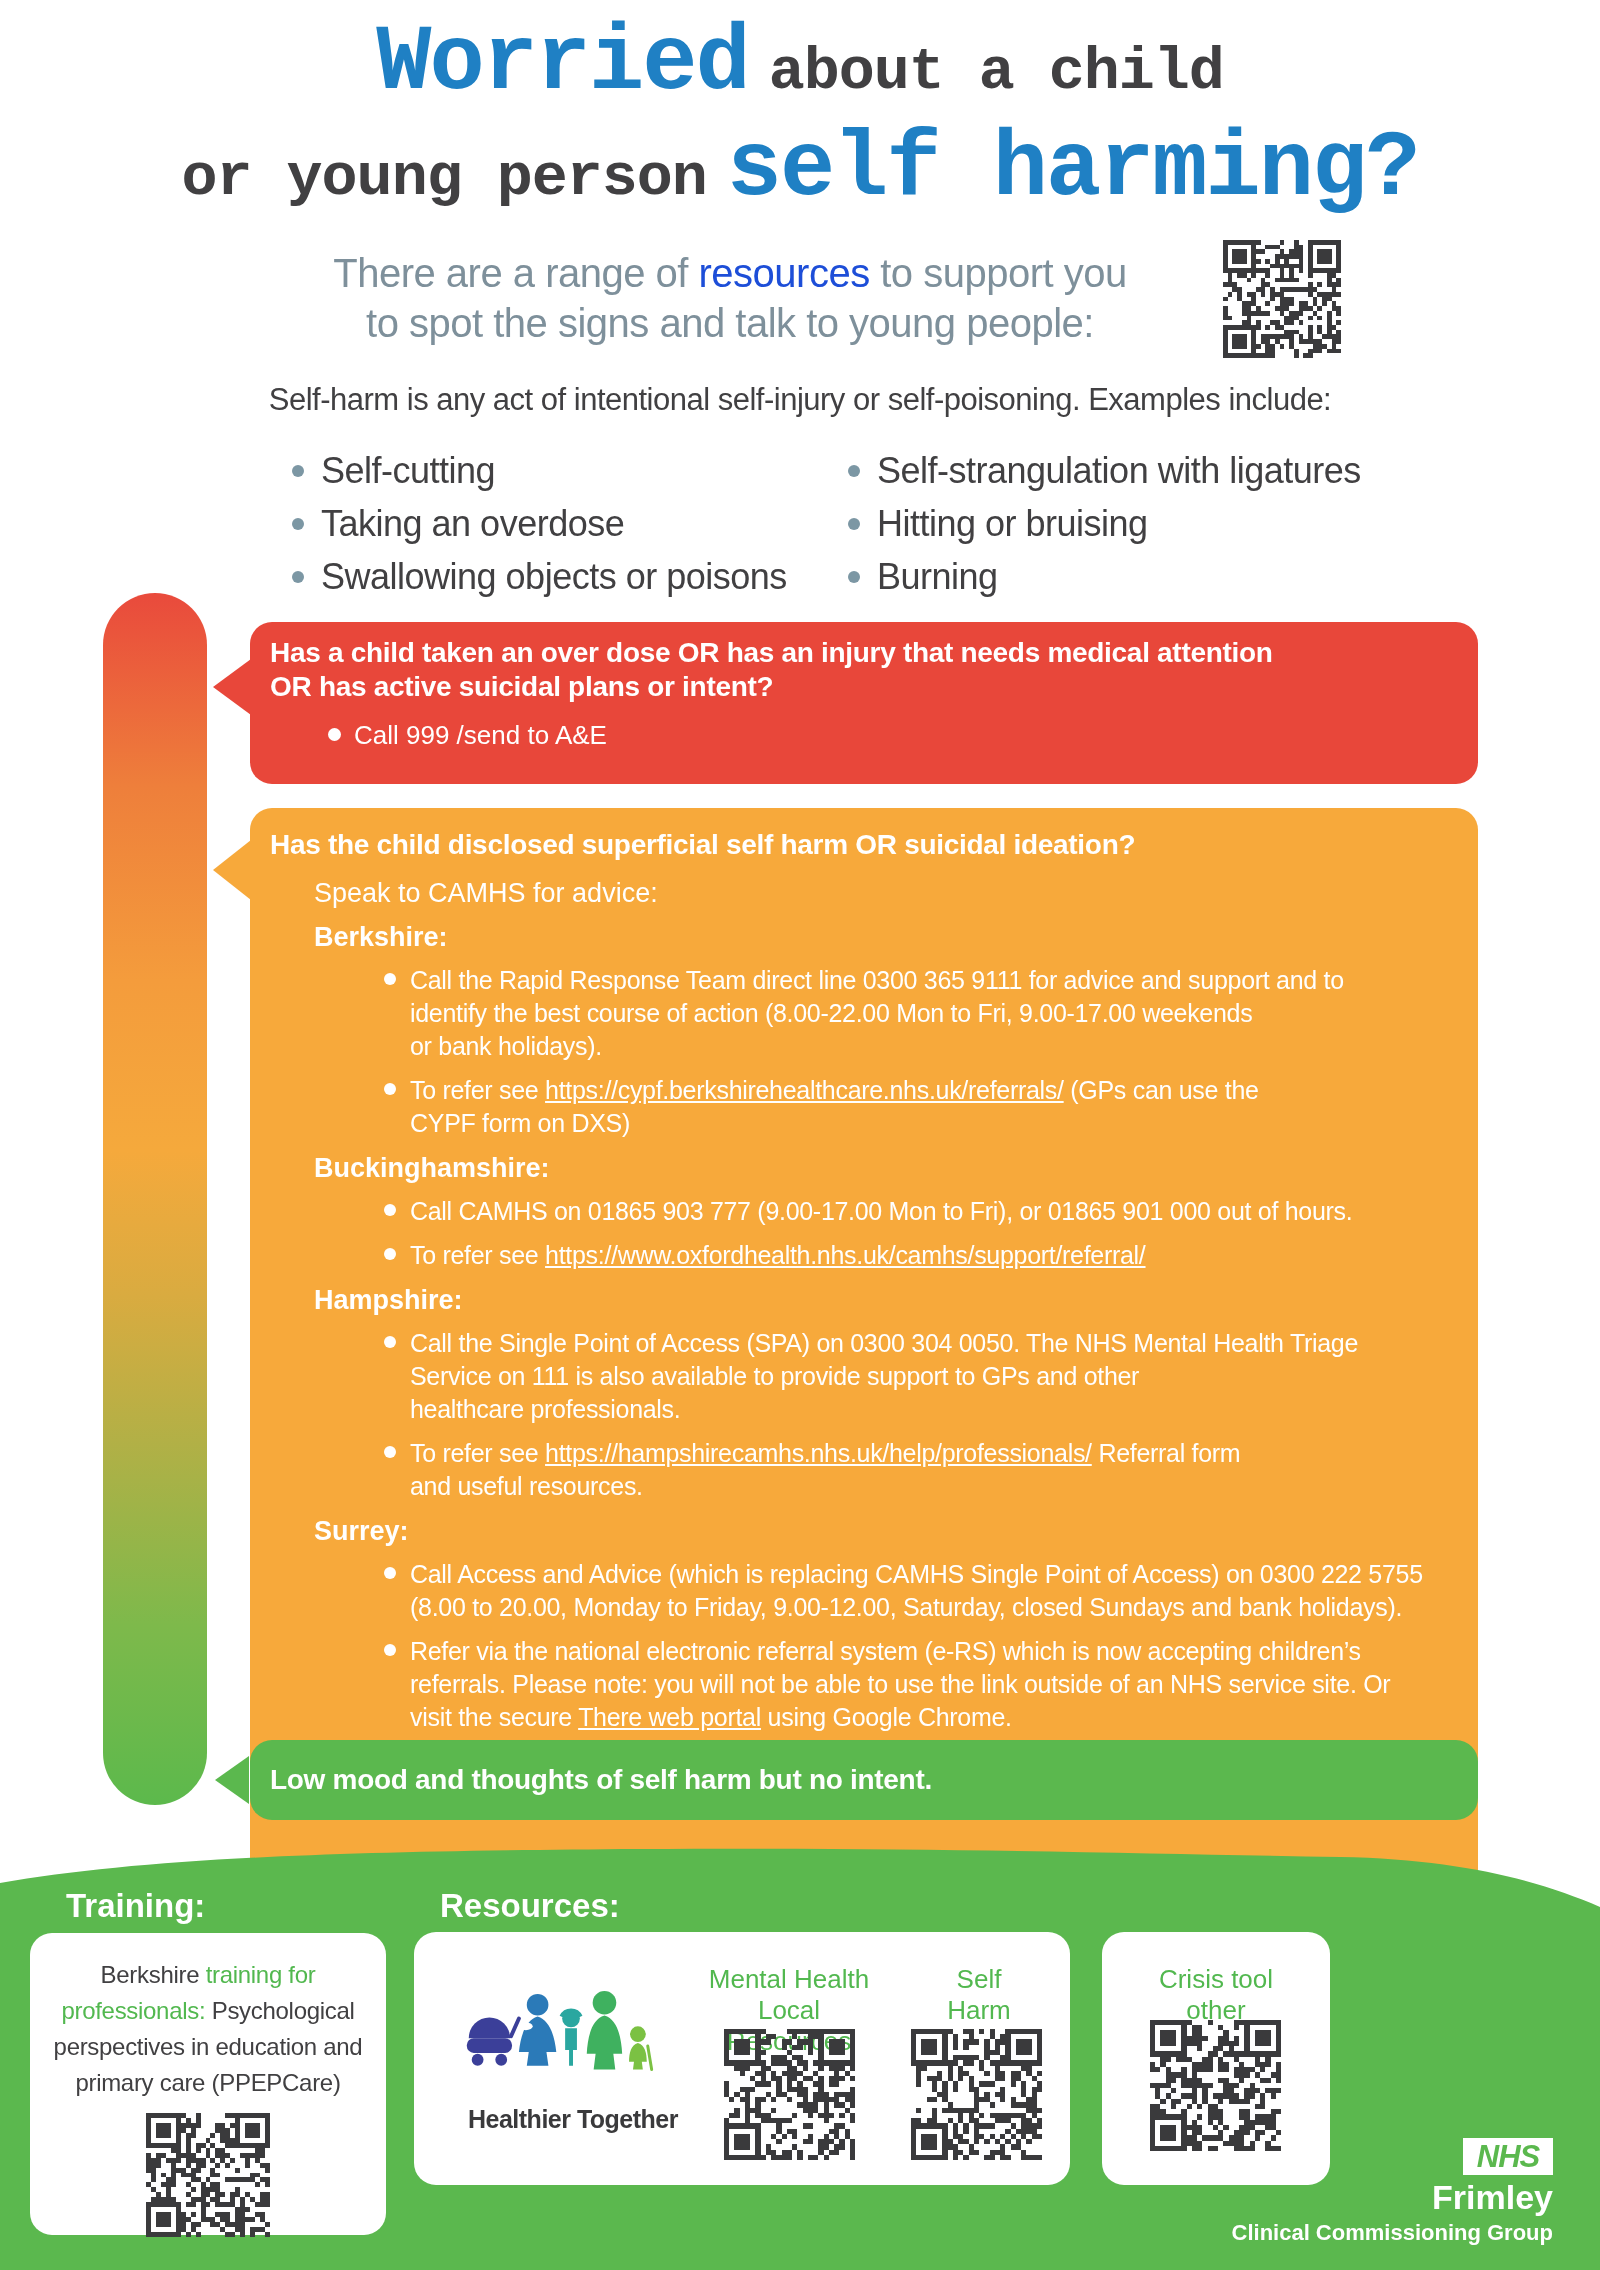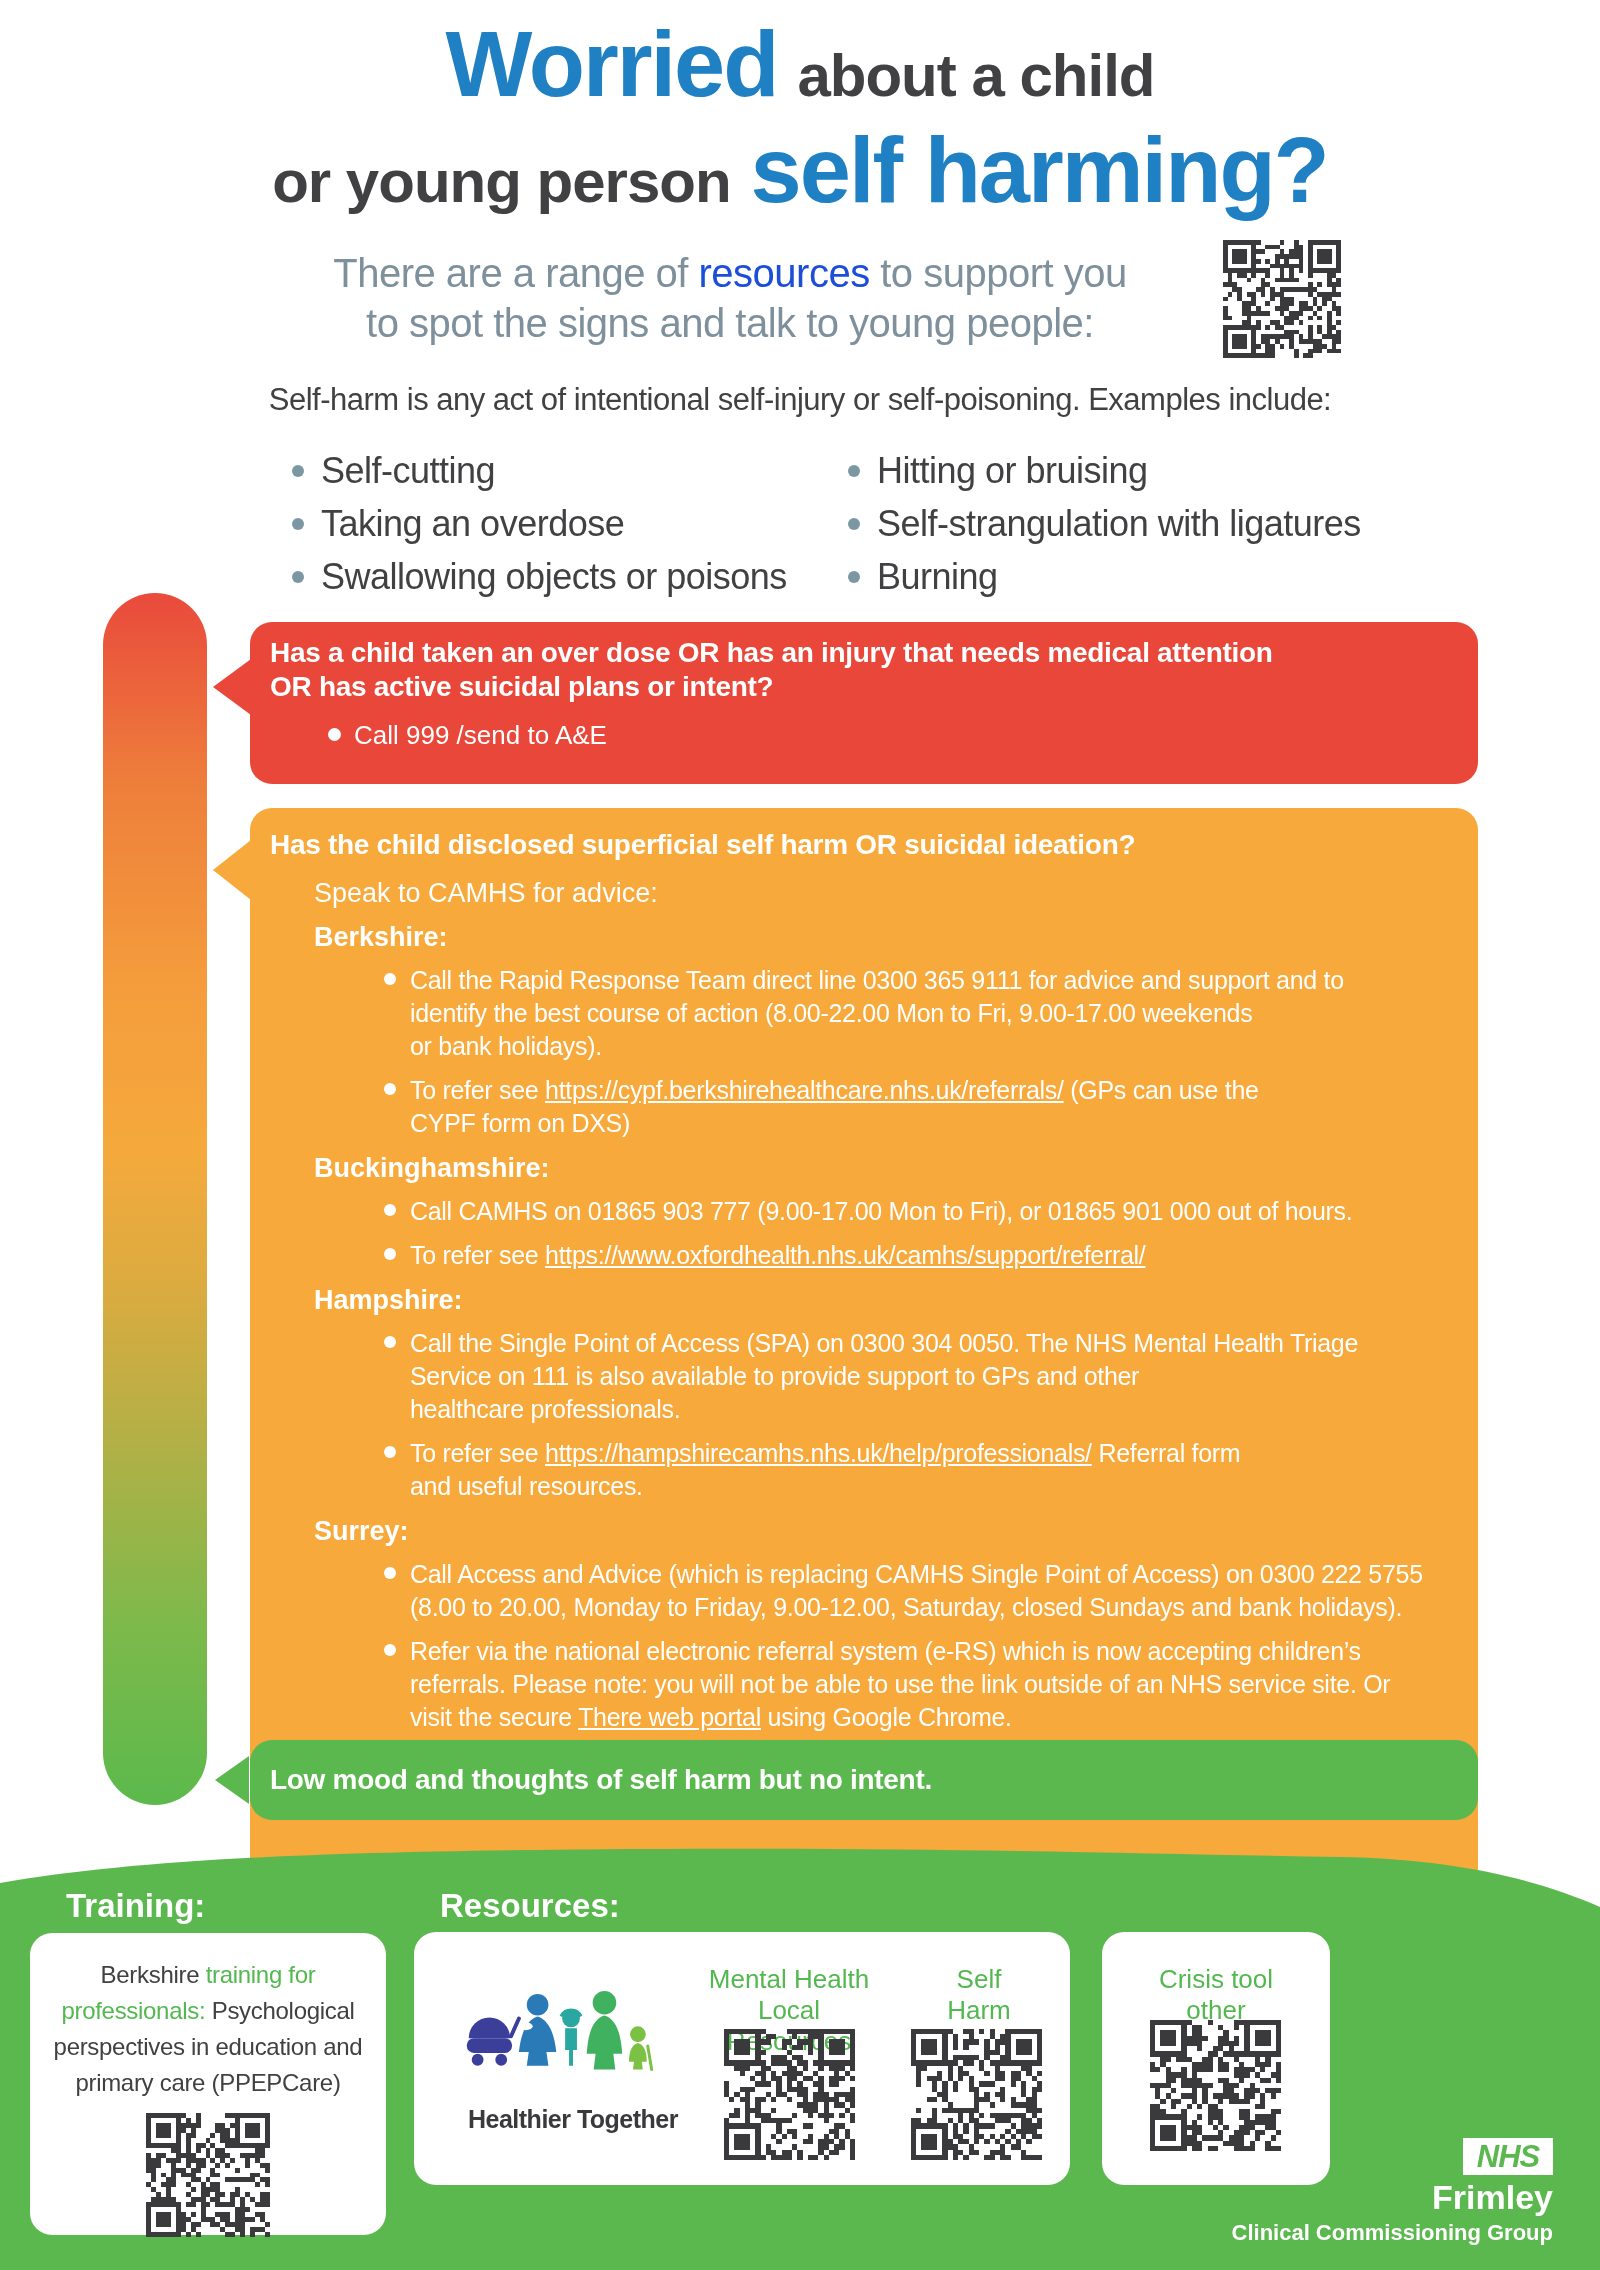--- a/index.html
+++ b/index.html
@@ -2,21 +2,21 @@
 <html><head>
 <meta charset="utf-8">
 <style>
   html,body{margin:0;padding:0;background:#fff;}
   .poster{
     position:relative;width:1600px;height:2270px;background:#ffffff;
     font-family:"Liberation Sans", sans-serif;overflow:hidden;color:#414042;
   }
   
   .title{position:absolute;top:18px;left:0;width:1600px;text-align:center;line-height:1;}
-  .title-line{display:flex;justify-content:center;align-items:baseline;gap:20px;}
+  .title-line{display:flex;justify-content:center;align-items:baseline;gap:20px;font-family:Liberation Mono, monospace;}
   .t-big{color:#1f80c4;font-size:92px;font-weight:bold;letter-spacing:-2px;}
   .t-small{color:#414042;font-size:60px;font-weight:bold;letter-spacing:-1px;}
   .title-line+.title-line{margin-top:14px;}
   
   .subtitle{position:absolute;top:248px;left:150px;width:1160px;text-align:center;
     font-size:40px;letter-spacing:-0.5px;line-height:50px;color:#7e909b;}
   .subtitle .hl{color:#1d4ed8;}
   
   .qr{display:block;}
   .qr-main{position:absolute;left:1223px;top:240px;width:118px;height:118px;}
@@ -452,25 +452,25 @@
           <span>Taking an overdose</span>
         </div>
       <div class="ex-row">
           <span class="ex-dot"></span>
           <span>Swallowing objects or poisons</span>
         </div>
     </div>
     <div class="ex-col ex-col-right">
       <div class="ex-row">
           <span class="ex-dot"></span>
-          <span>Hitting or bruising</span>
+          <span>Self-strangulation with ligatures</span>
         </div>
       <div class="ex-row">
           <span class="ex-dot"></span>
-          <span>Self-strangulation with ligatures</span>
+          <span>Hitting or bruising</span>
         </div>
       <div class="ex-row">
           <span class="ex-dot"></span>
           <span>Burning</span>
         </div>
     </div>
   </div>
 
   <div class="scale-bar"></div>
 

